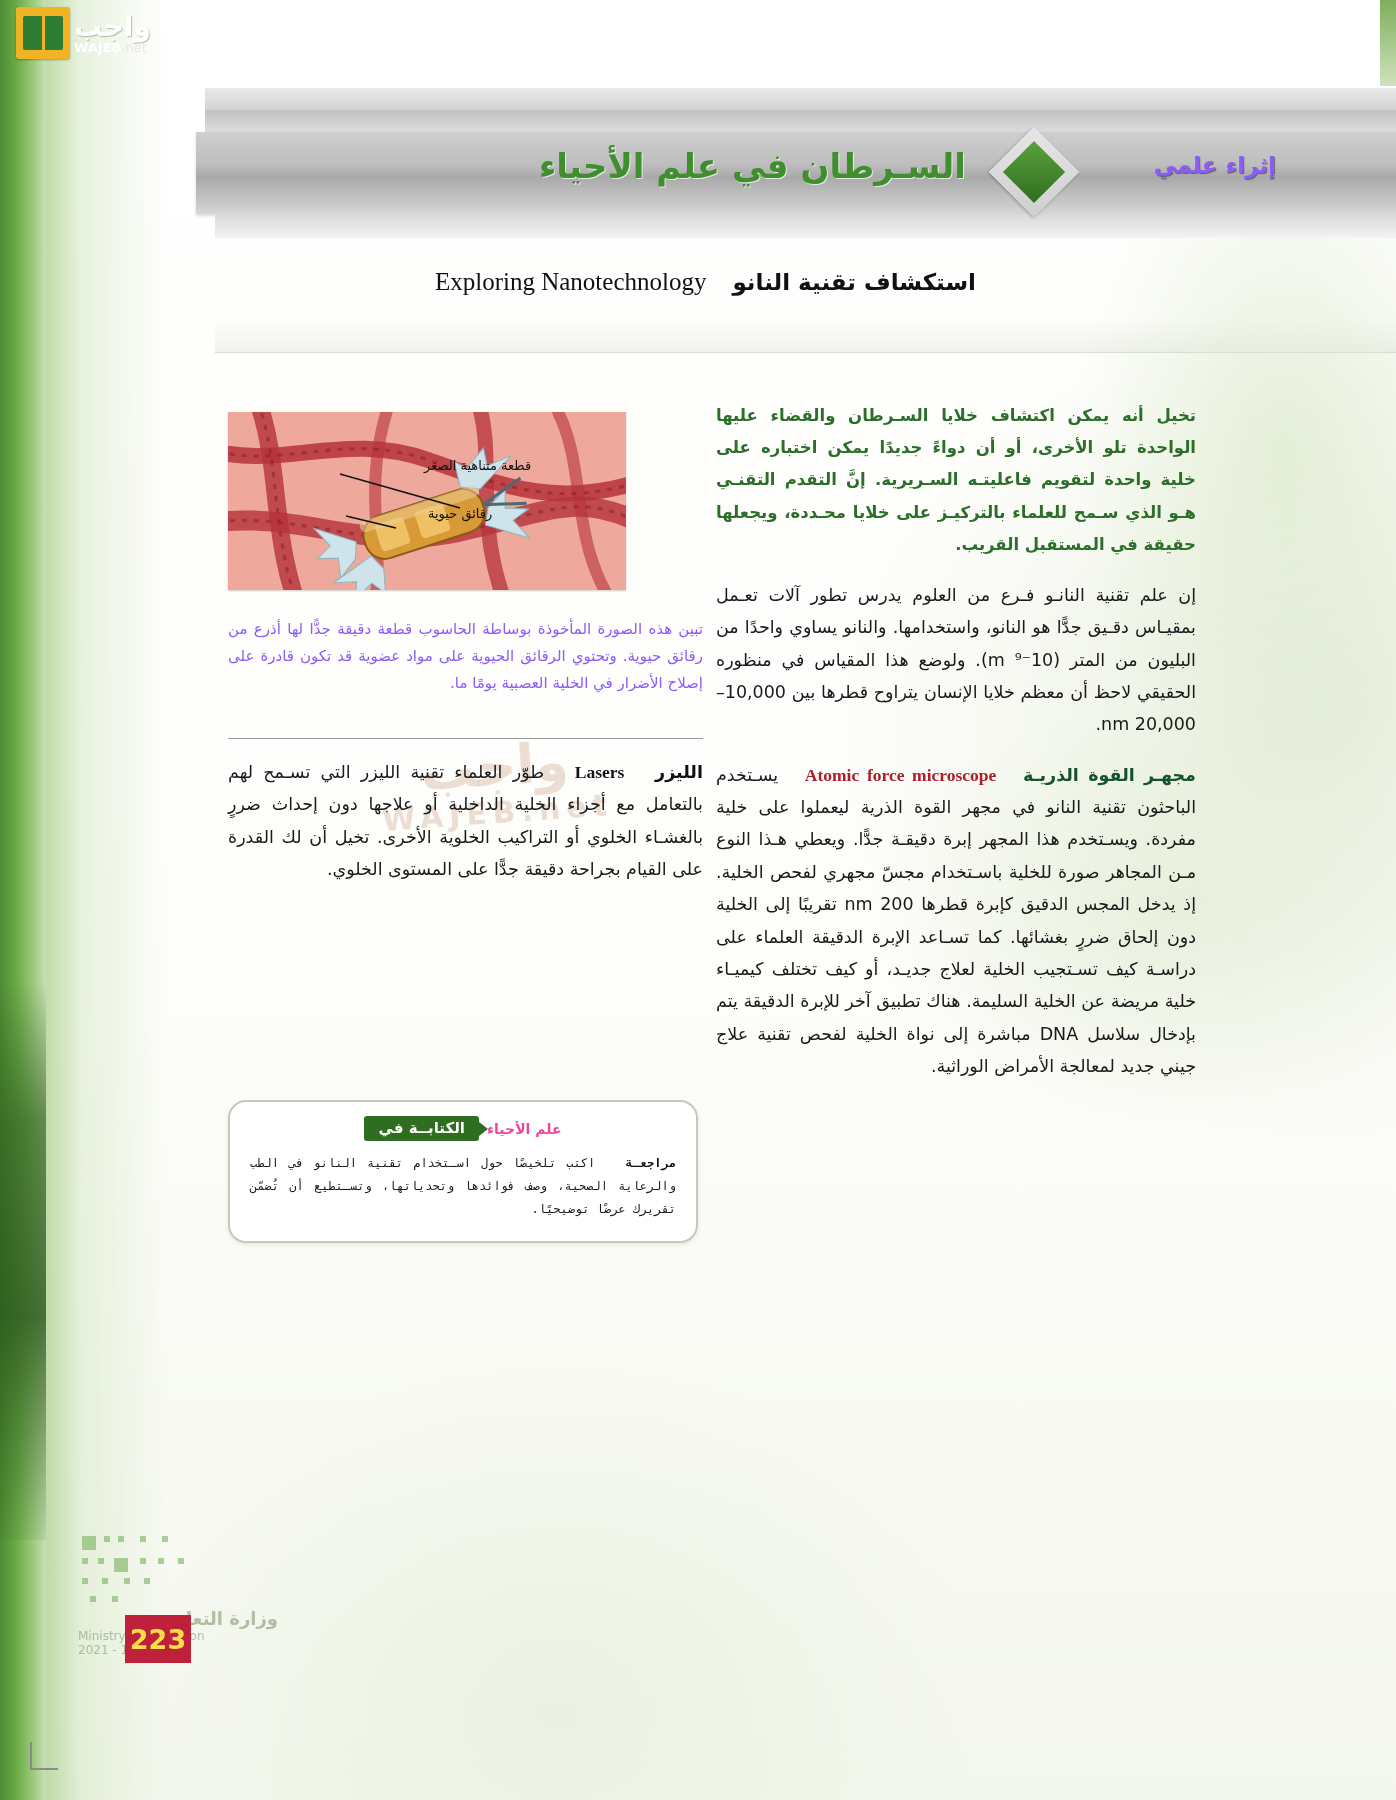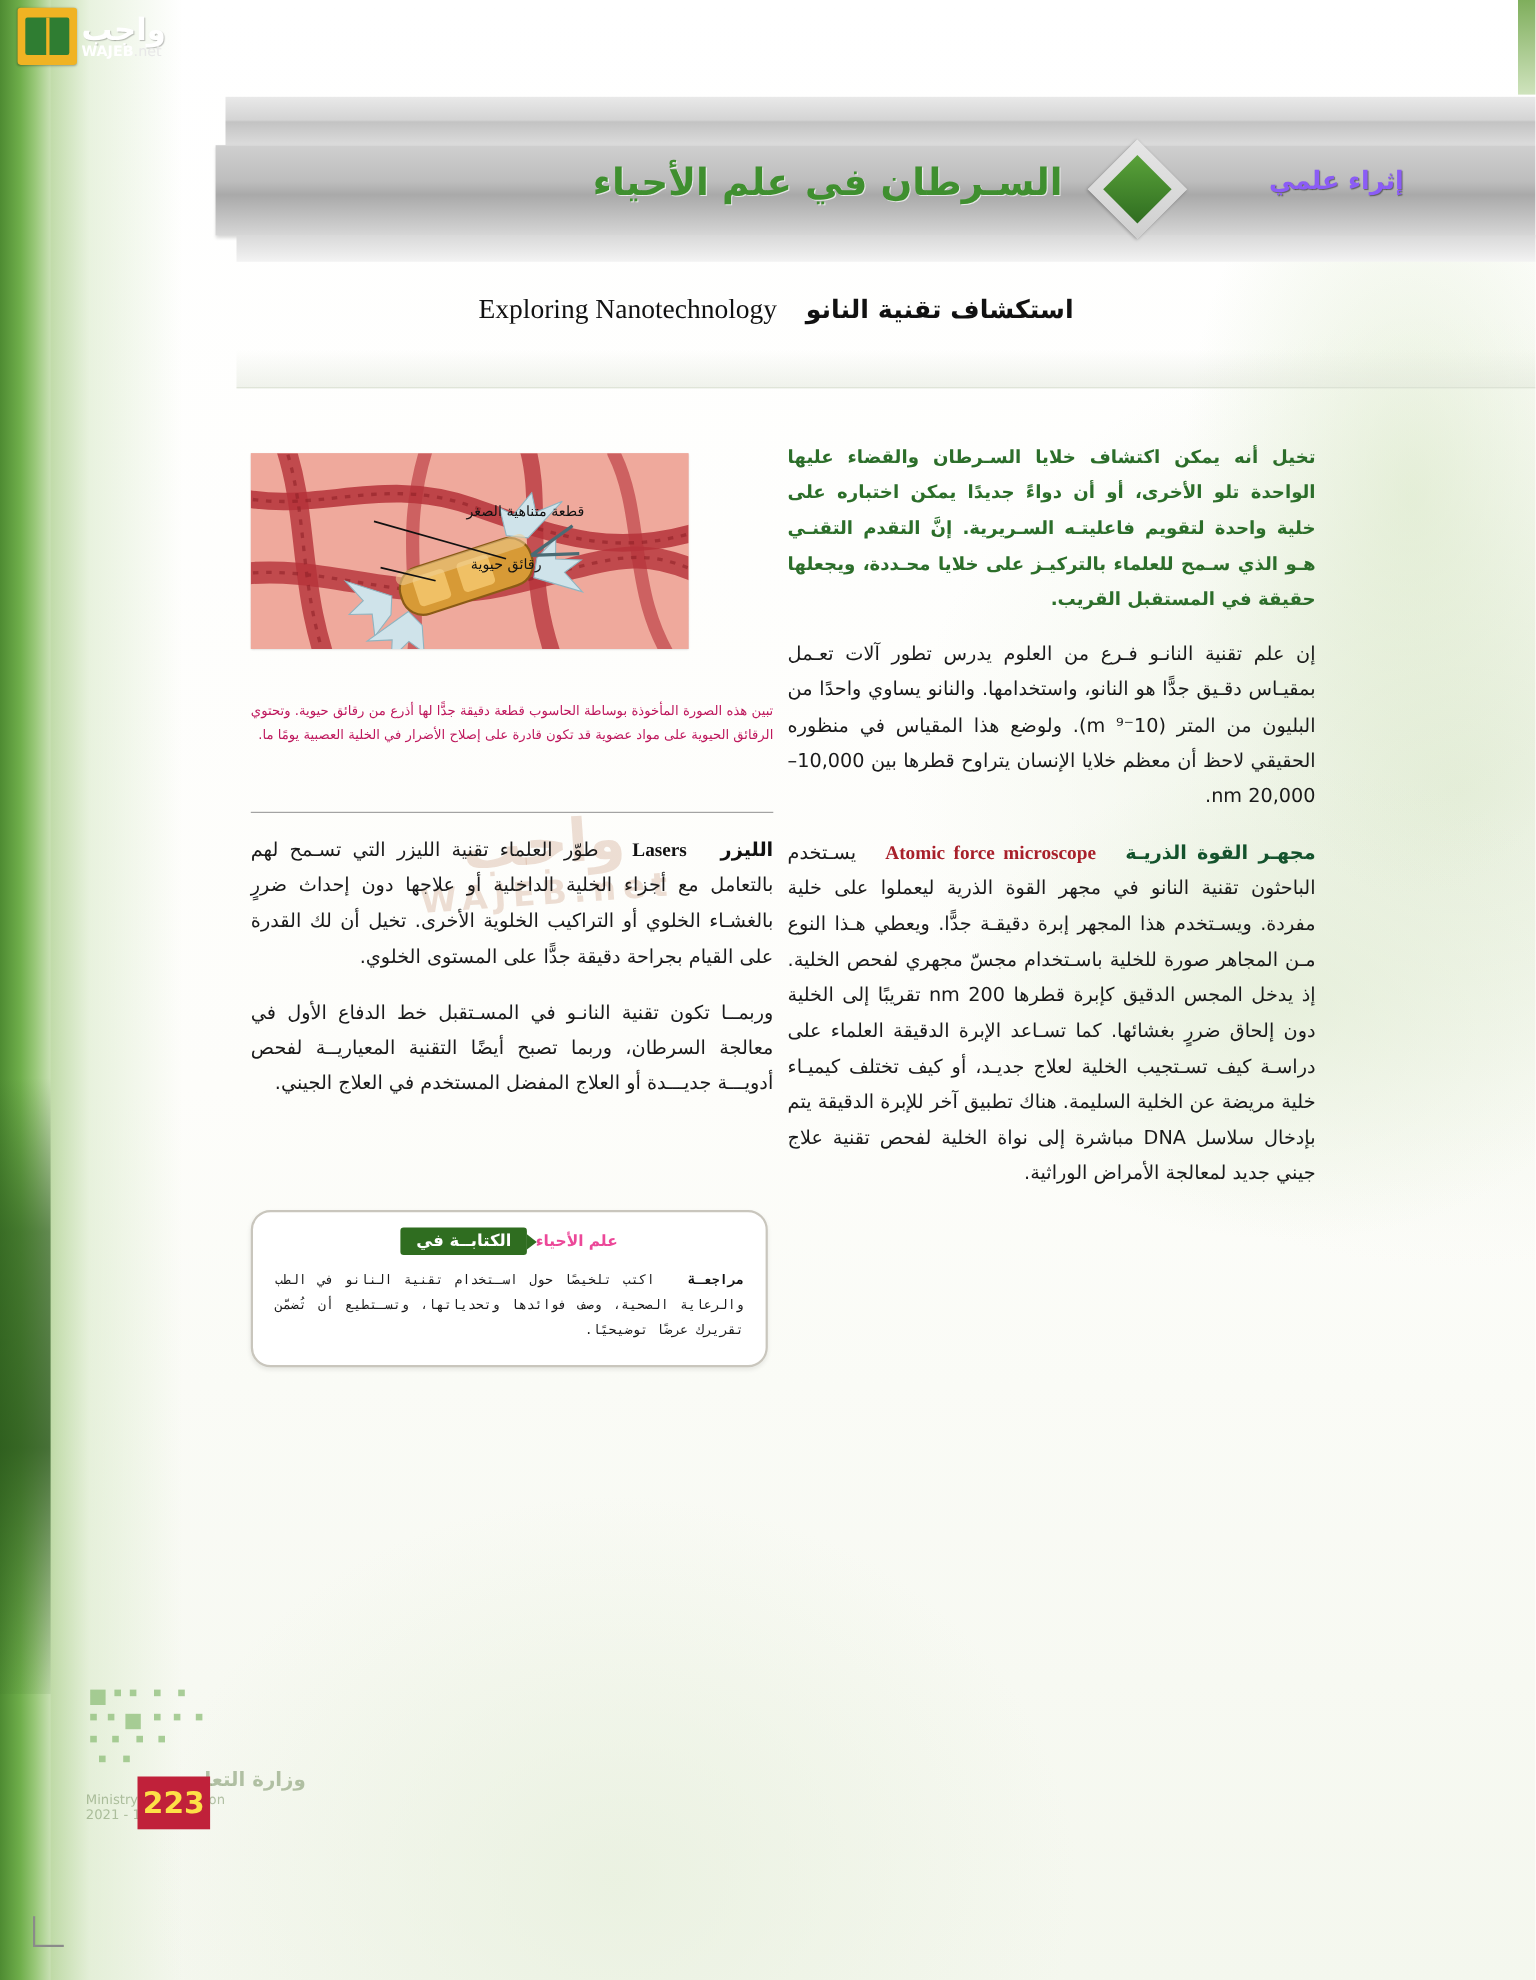--- a/index.html
+++ b/index.html
@@ -268,26 +268,26 @@
     width: 398px;
     height: 178px;
     background: #eda89c;
     overflow: hidden;
     box-shadow: 0 1px 2px rgba(0,0,0,0.2);
   }
   .fig-svg { display:block; }
   .fig-caption {
     position: absolute;
     left: 228px;
-    top: 636px;
+    top: 616px;
     width: 475px;
     font-family: "DejaVu Sans", sans-serif;
-    font-size: 12px;
+    font-size: 15px;
     line-height: 1.8;
-    color: #be185d;
+    color: #8b5cf6;
     text-align: justify;
     direction: rtl;
   }
   .caption-rule {
     position: absolute;
     left: 228px;
     top: 738px;
     width: 475px;
     height: 1px;
     background: #9a9a9a;
@@ -518,21 +518,20 @@
 </div>
 
 <div class="col-left-text">
   <p class="body">
     <span class="lead-term">الليزر</span>
     <span>&nbsp;</span>
     <span class="ltr-inline lead-term">Lasers</span>
     <span>&nbsp;</span>
     <span>طوّر العلماء تقنية الليزر التي تسـمح لهم بالتعامل مع أجزاء الخلية الداخلية أو علاجها دون إحداث ضررٍ بالغشـاء الخلوي أو التراكيب الخلوية الأخرى. تخيل أن لك القدرة على القيام بجراحة دقيقة جدًّا على المستوى الخلوي.</span>
   </p>
-  <p class="body">وربمــا تكون تقنية النانـو في المسـتقبل خط الدفاع الأول في معالجة السرطان، وربما تصبح أيضًا التقنية المعياريــة لفحص أدويـــة جديـــدة أو العلاج المفضل المستخدم في العلاج الجيني.</p>
 </div>
 
 <div class="write-box">
   <div class="write-head">
     <span class="write-subject">علم الأحياء</span>
     <span class="write-chip">الكتابــة في</span>
   </div>
   <p class="write-body">
     <span class="lead-term">مراجعـة</span>
     <span>&nbsp;</span>

